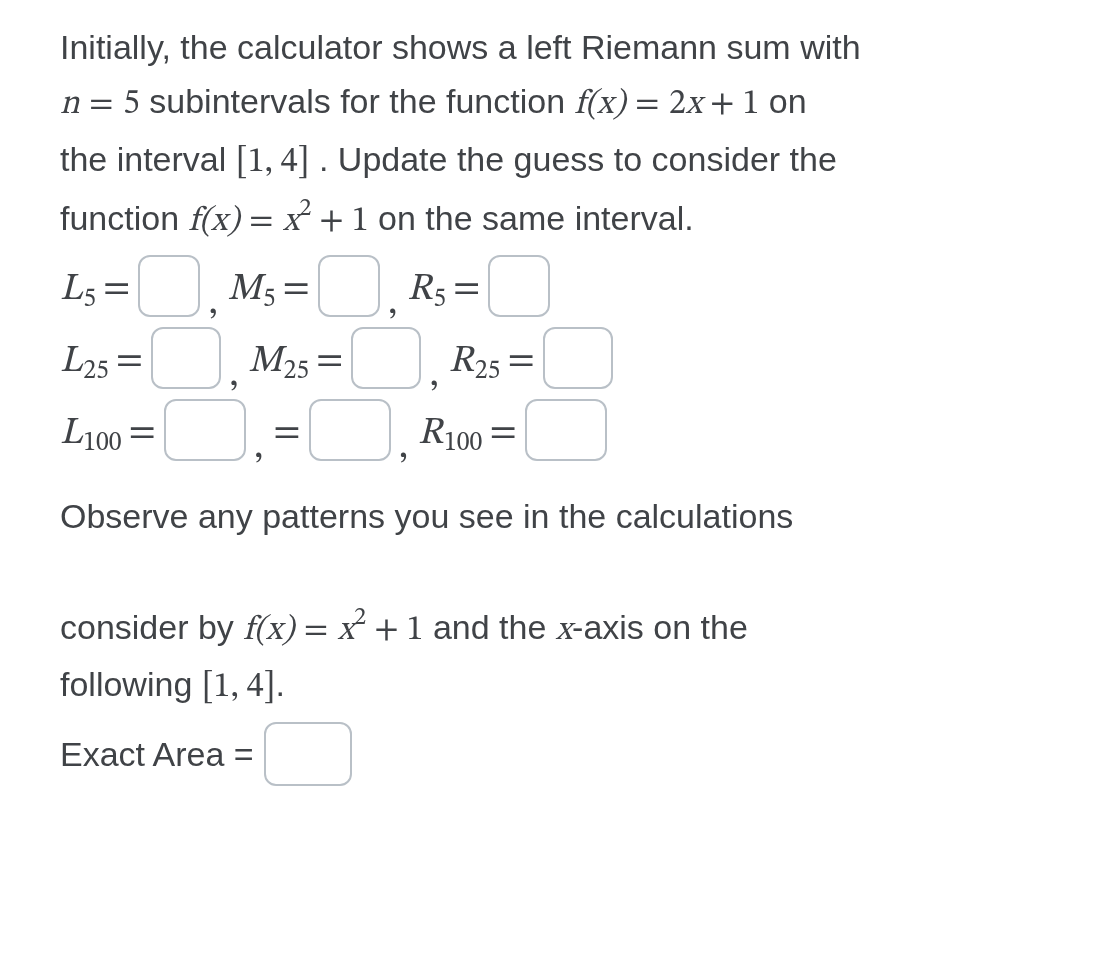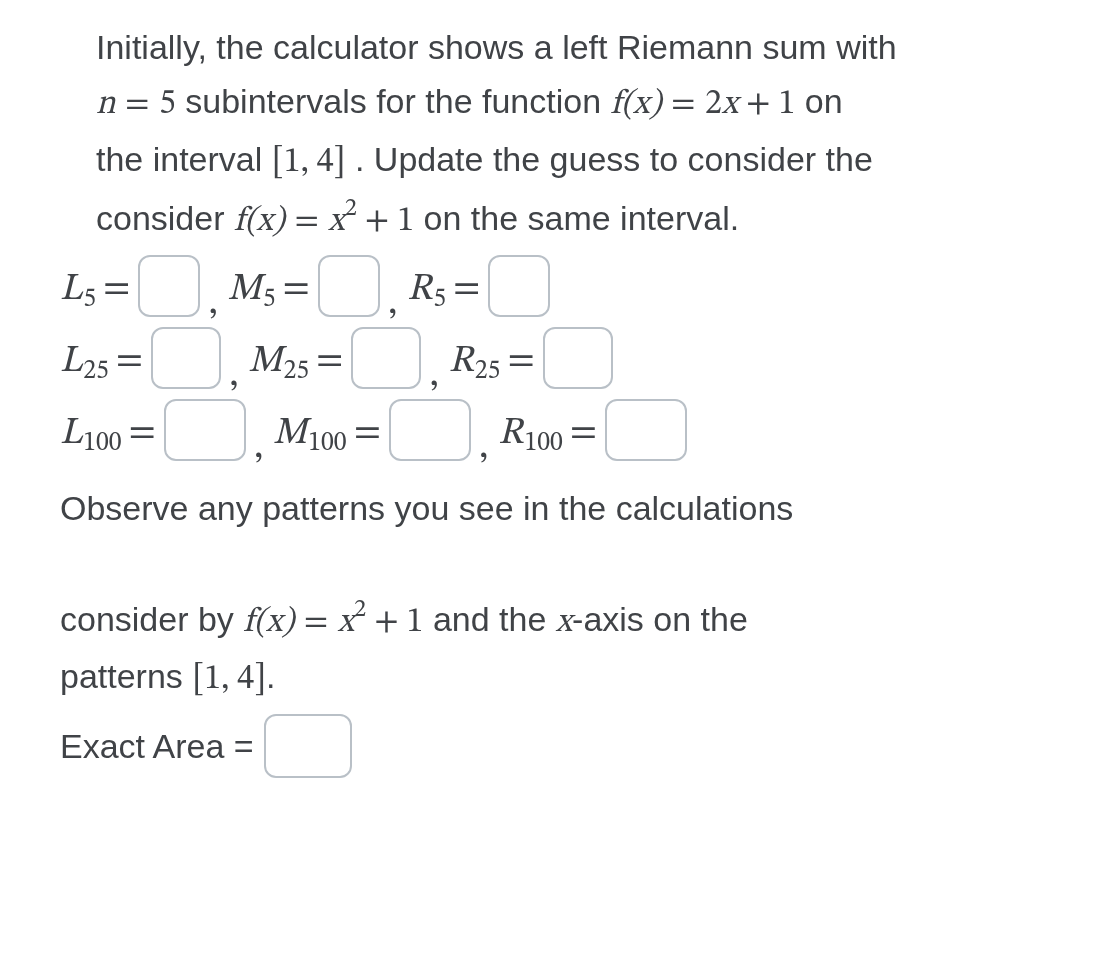--- a/index.html
+++ b/index.html
@@ -43,21 +43,21 @@
     border-radius: 12px;
     background: #ffffff;
     vertical-align: middle;
     margin: 0 2px;
     position: relative;
     top: -4px;
   }
   .ans-box.wider { width: 66px; }
   .ans-box.last { width: 78px; }
   .rows {
-    margin: 10px 0 16px 0;
+    margin: 10px 0 24px 0;
   }
   .row {
     display: flex;
     align-items: center;
     gap: 4px;
     margin-bottom: 10px;
     font-size: 38px;
     font-family: "Cambria Math", "STIX Two Math", "Latin Modern Math", Georgia, serif;
   }
   .cell {
@@ -65,21 +65,21 @@
     align-items: center;
     gap: 6px;
     white-space: nowrap;
   }
   .lbl { font-style: italic; }
   .comma {
     position: relative;
     top: 14px;
     margin: 0 6px 0 0;
   }
-  .para { margin-bottom: 6px; margin-left: 36px; }
+  .para { margin-bottom: 6px; }
   .para2 { margin-top: 13px; }
   .ea-line {
     display: flex;
     align-items: center;
     gap: 10px;
     margin-top: 8px;
     font-size: 34px;
   }
   .ea-box {
     display: inline-block;
@@ -101,21 +101,21 @@
     <span class="math">=</span>
     <span class="math">5</span>
     <span> subintervals for the function </span>
     <span class="math it">f(x)</span>
     <span class="math">=</span>
     <span class="math"><span class="math">2</span><span class="it">x</span> + 1</span>
     <span> on</span><br>
     <span>the interval </span>
     <span class="math">[1, 4]</span>
     <span>. Update the guess to consider the</span><br>
-    <span>consider </span>
+    <span>function </span>
     <span class="math it">f(x)</span>
     <span class="math">=</span>
     <span class="math"><span class="it">x</span><span class="sup">2</span><span> + 1</span></span>
     <span> on the same interval.</span><br>
   </div>
 
   <div class="rows">
 
     <div class="row">
       <div class="cell">
@@ -158,21 +158,20 @@
     </div>
 
     <div class="row">
       <div class="cell">
         <span class="lbl"><span>L</span><span class="sub">100</span></span>
         <span>=</span>
         <span class="ans-box last"></span>
         <span class="comma">,</span>
       </div>
       <div class="cell">
-        <span class="lbl"><span>M</span><span class="sub">100</span></span>
         <span>=</span>
         <span class="ans-box last"></span>
         <span class="comma">,</span>
       </div>
       <div class="cell">
         <span class="lbl"><span>R</span><span class="sub">100</span></span>
         <span>=</span>
         <span class="ans-box last"></span>
       </div>
     </div>
@@ -180,21 +179,21 @@
   </div>
 
   <div class="para2">
     <span>Observe any patterns you see in the calculations</span><br>
     <br>
     <span>consider by </span>
     <span class="math it">f(x)</span>
     <span class="math">=</span>
     <span class="math"><span class="it">x</span><span class="sup">2</span><span> + 1</span></span>
     <span> and the </span><span class="math it">x</span><span>-axis on the</span><br>
-    <span>patterns </span>
+    <span>following </span>
     <span class="math">[1, 4]</span><span>.</span>
   </div>
 
   <div class="ea-line">
     <span>Exact Area =</span>
     <span class="ea-box"></span>
   </div>
 
 </div>
 

